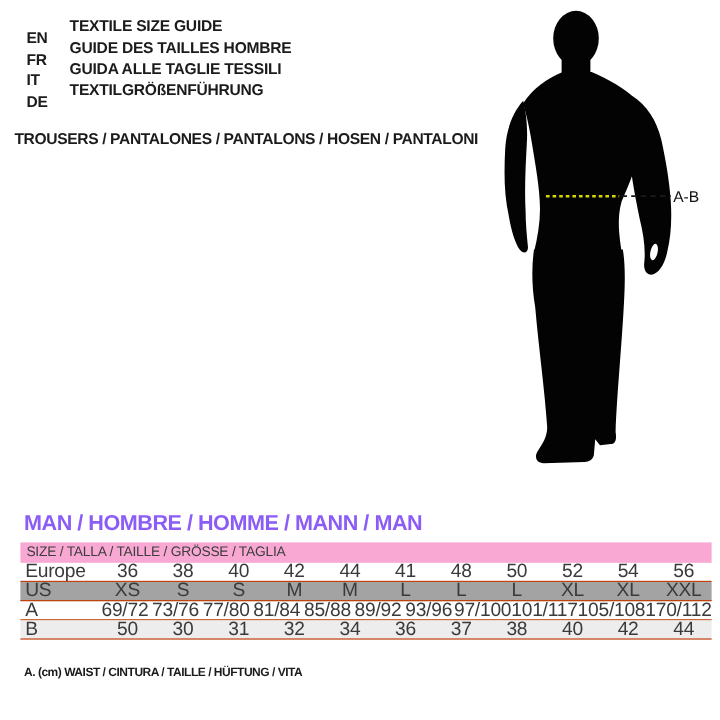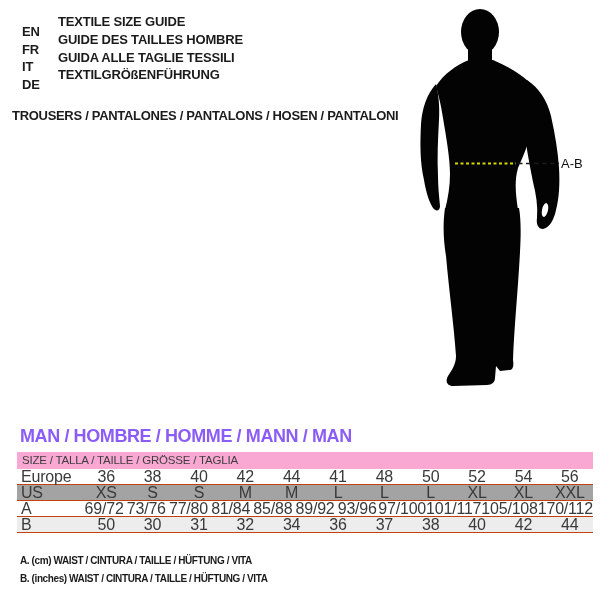--- a/index.html
+++ b/index.html
@@ -181,16 +181,15 @@
           <span class="tcell">38</span>
           <span class="tcell">40</span>
           <span class="tcell">42</span>
           <span class="tcell">44</span>
         </div>
       </div>
   </div>
 
   <div class="footnotes">
     <div>A. (cm) WAIST / CINTURA / TAILLE / HÜFTUNG / VITA</div>
-    <div>B. (inches) WAIST / CINTURA / TAILLE / HÜFTUNG / VITA</div>
   </div>
 
 </div>
 
 </body></html>

